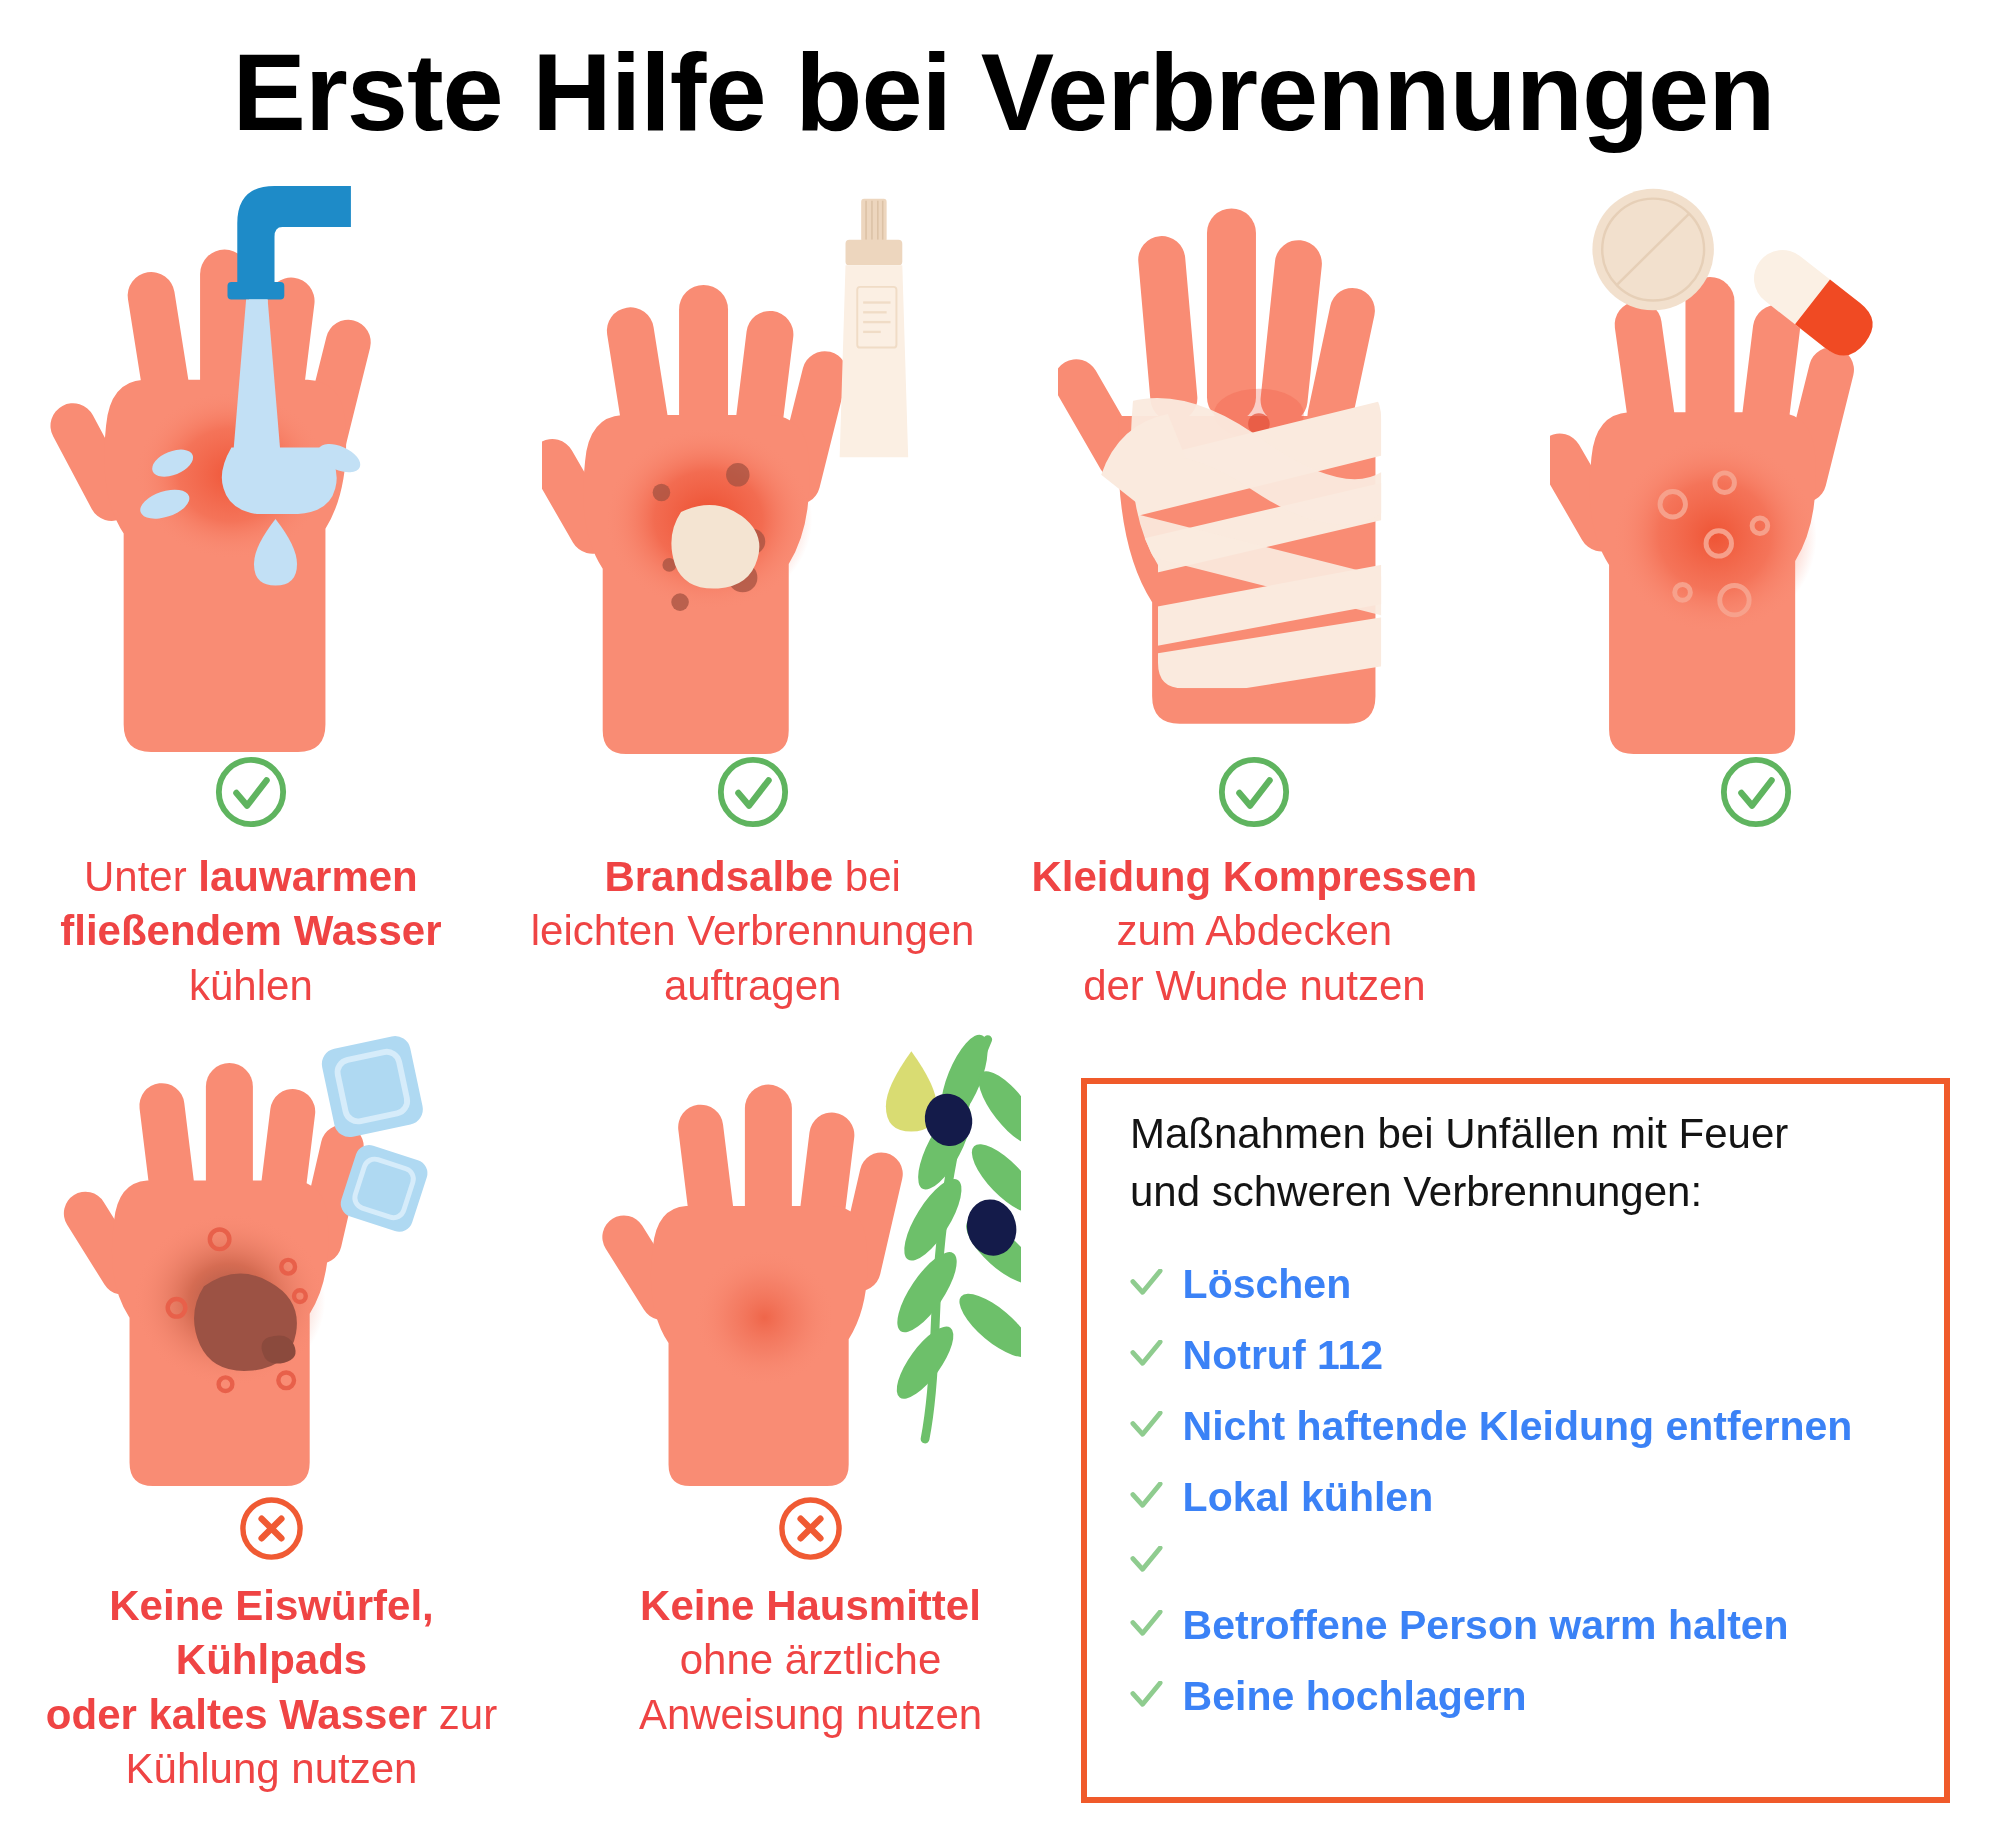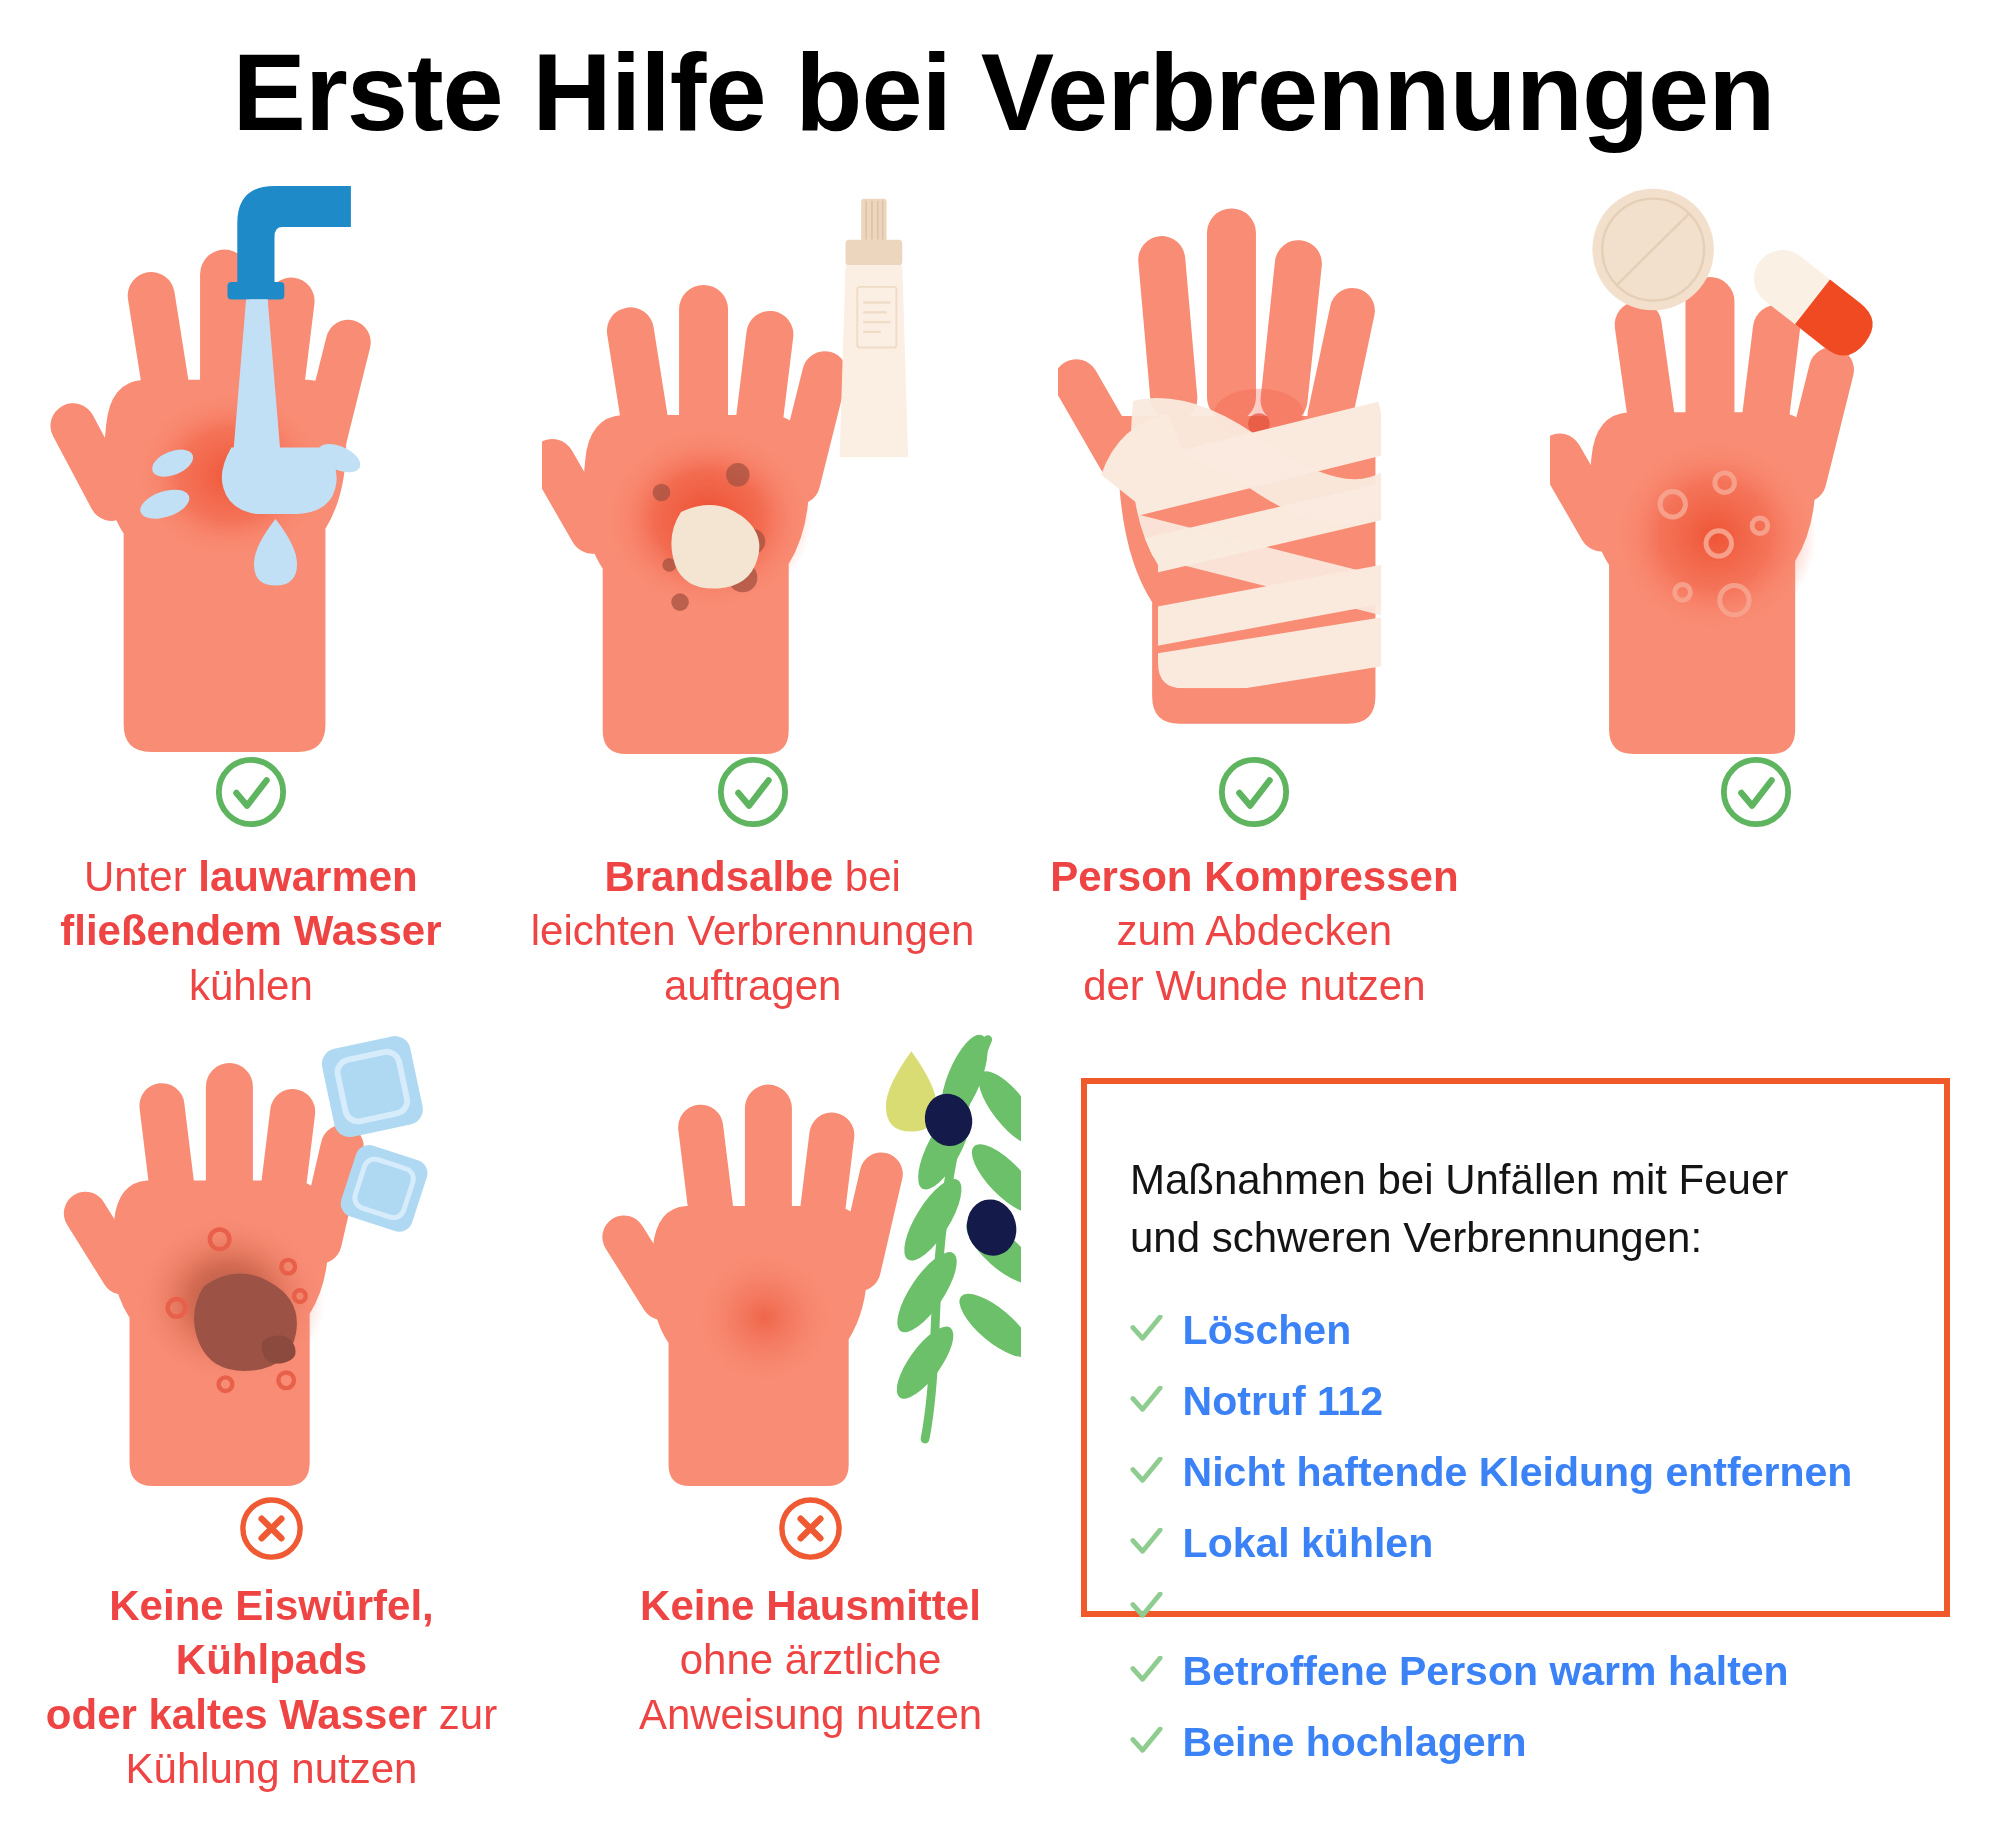--- a/index.html
+++ b/index.html
@@ -92,24 +92,24 @@
     max-width: 549px;
   }
   .caption b { font-weight: 700; }
 
   
   .measures {
     position: absolute;
     left: 1081px;
     top: 1078px;
     width: 869px;
-    height: 539px;
+    height: 725px;
     border: 6.9px solid #F05A2A;
     background: #ffffff;
-    padding: 67px 39px 29px 43px;
+    padding: 21px 39px 29px 43px;
   }
   .measures-heading {
     font-size: 42px;
     line-height: 1.38;
     font-weight: 400;
     color: #141414;
     margin-bottom: 43px;
     white-space: pre-line;
   }
   .measures-list { list-style: none; }
@@ -271,21 +271,21 @@
             <path d="M64 228 q66 -24 150 40 q80 54 118 28 l0 42 q-50 34 -136 -24 q-74 -50 -132 -28 z" opacity="0.95"></path>
           </g>
 
           <path d="M44 300 q18 -52 68 -62 l18 44 q-38 10 -48 48 z" fill="#FAEADE"></path>
         </svg>
       </div>
       <svg class="status" viewBox="0 0 78 78">
         <circle cx="39" cy="39" r="33" fill="none" stroke="#5FB45F" stroke-width="6"></circle>
         <path d="M24 40 l11 13 l20 -26" fill="none" stroke="#5FB45F" stroke-width="6.5" stroke-linecap="round" stroke-linejoin="round"></path>
       </svg>
-      <div class="caption"><b>Person Kompressen</b><br>zum Abdecken<br>der Wunde nutzen</div>
+      <div class="caption"><b>Kleidung Kompressen</b><br>zum Abdecken<br>der Wunde nutzen</div>
     </div>
 
     <div class="card">
       <div class="art">
         <svg width="412" height="573" viewBox="0 0 420 585" aria-hidden="true">
           <defs>
             <radialGradient id="burn4" cx="50%" cy="50%" r="50%">
               <stop offset="0%" stop-color="#EE5131" stop-opacity="0.95"></stop>
               <stop offset="55%" stop-color="#F2674B" stop-opacity="0.66"></stop>
               <stop offset="100%" stop-color="#F98C74" stop-opacity="0"></stop>

